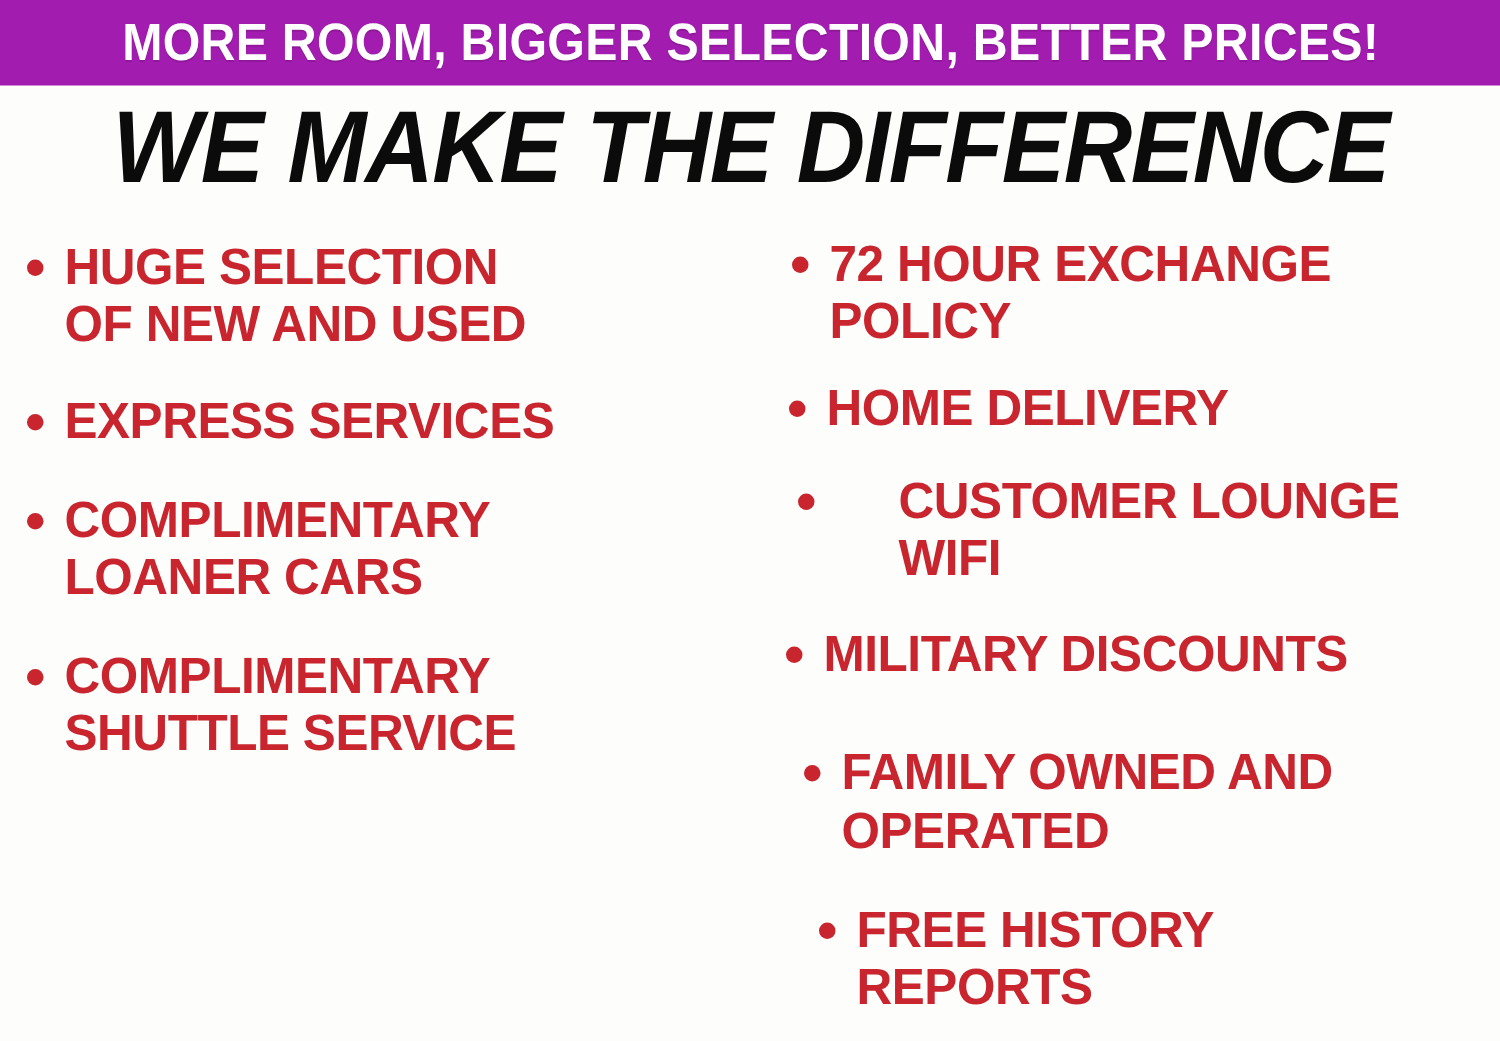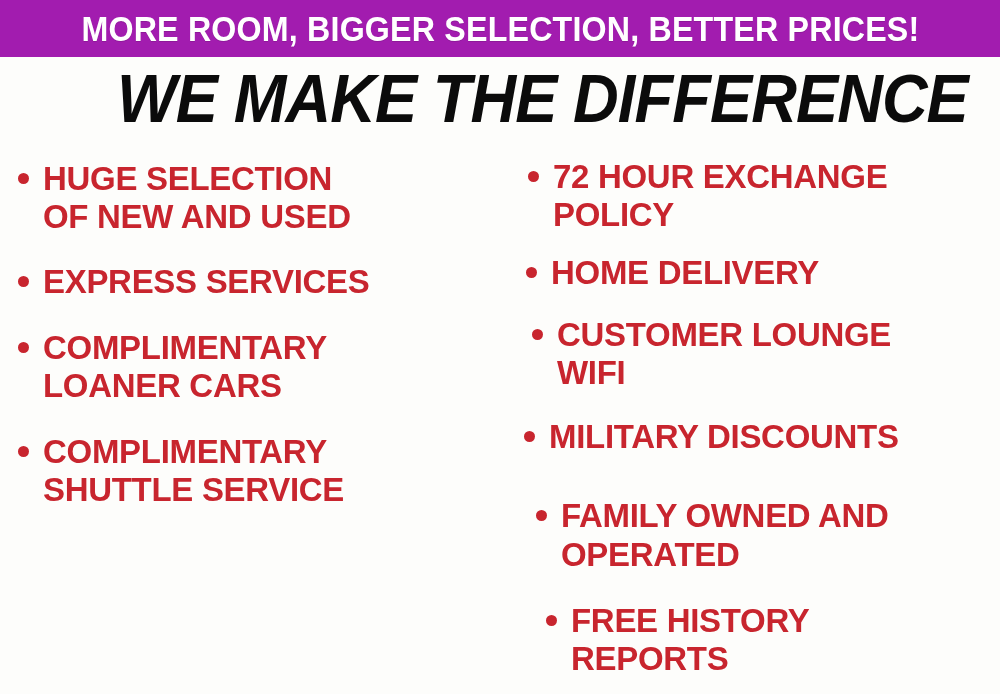--- a/index.html
+++ b/index.html
@@ -46,21 +46,21 @@
     transform-origin: center center;
     text-shadow: 0 1px 0 rgba(0,0,0,0.12);
   }
 
   
   .headline {
     position: absolute;
     left: 0;
     top: 64px;
     width: 1000px;
-    text-align: right;
+    text-align: center;
   }
   .headline-text {
     display: inline-block;
     color: #0b0b0b;
     font-family: "Liberation Sans", sans-serif;
     font-weight: bold;
     font-style: italic;
     font-size: 68px;
     line-height: 1;
     letter-spacing: -1px;
@@ -123,21 +123,21 @@
   
   .column-left  .bullet-item:nth-child(1) { margin-top: 4px;  margin-bottom: 27px; }
   .column-left  .bullet-item:nth-child(2) { margin-bottom: 28px; }
   .column-left  .bullet-item:nth-child(3) { margin-bottom: 28px; }
   .column-left  .bullet-item:nth-child(4) { margin-bottom: 28px; }
   .column-left  .bullet-item:nth-child(5) { margin-bottom: 0; }
 
   
   .column-right .bullet-item:nth-child(1) { margin-top: 2px;  margin-left: 10px; margin-bottom: 20px; }
   .column-right .bullet-item:nth-child(2) { margin-left: 8px;  margin-bottom: 24px; }
-  .column-right .bullet-item:nth-child(3) { margin-left: 14px; margin-bottom: 26px; }
+  .column-right .bullet-item:nth-child(3) { margin-left: 14px; margin-bottom: 26px; gap: 42px; }
   .column-right .bullet-item:nth-child(4) { margin-left: 6px;  margin-bottom: 28px; }
   .column-right .bullet-item:nth-child(5) { margin-left: 18px; margin-bottom: 28px; margin-top: 41px; }
   .column-right .bullet-item:nth-child(6) { margin-left: 28px; margin-bottom: 0; }
 </style>
 </head>
 <body>
 
 <div id="poster">
 
   <div class="banner">

